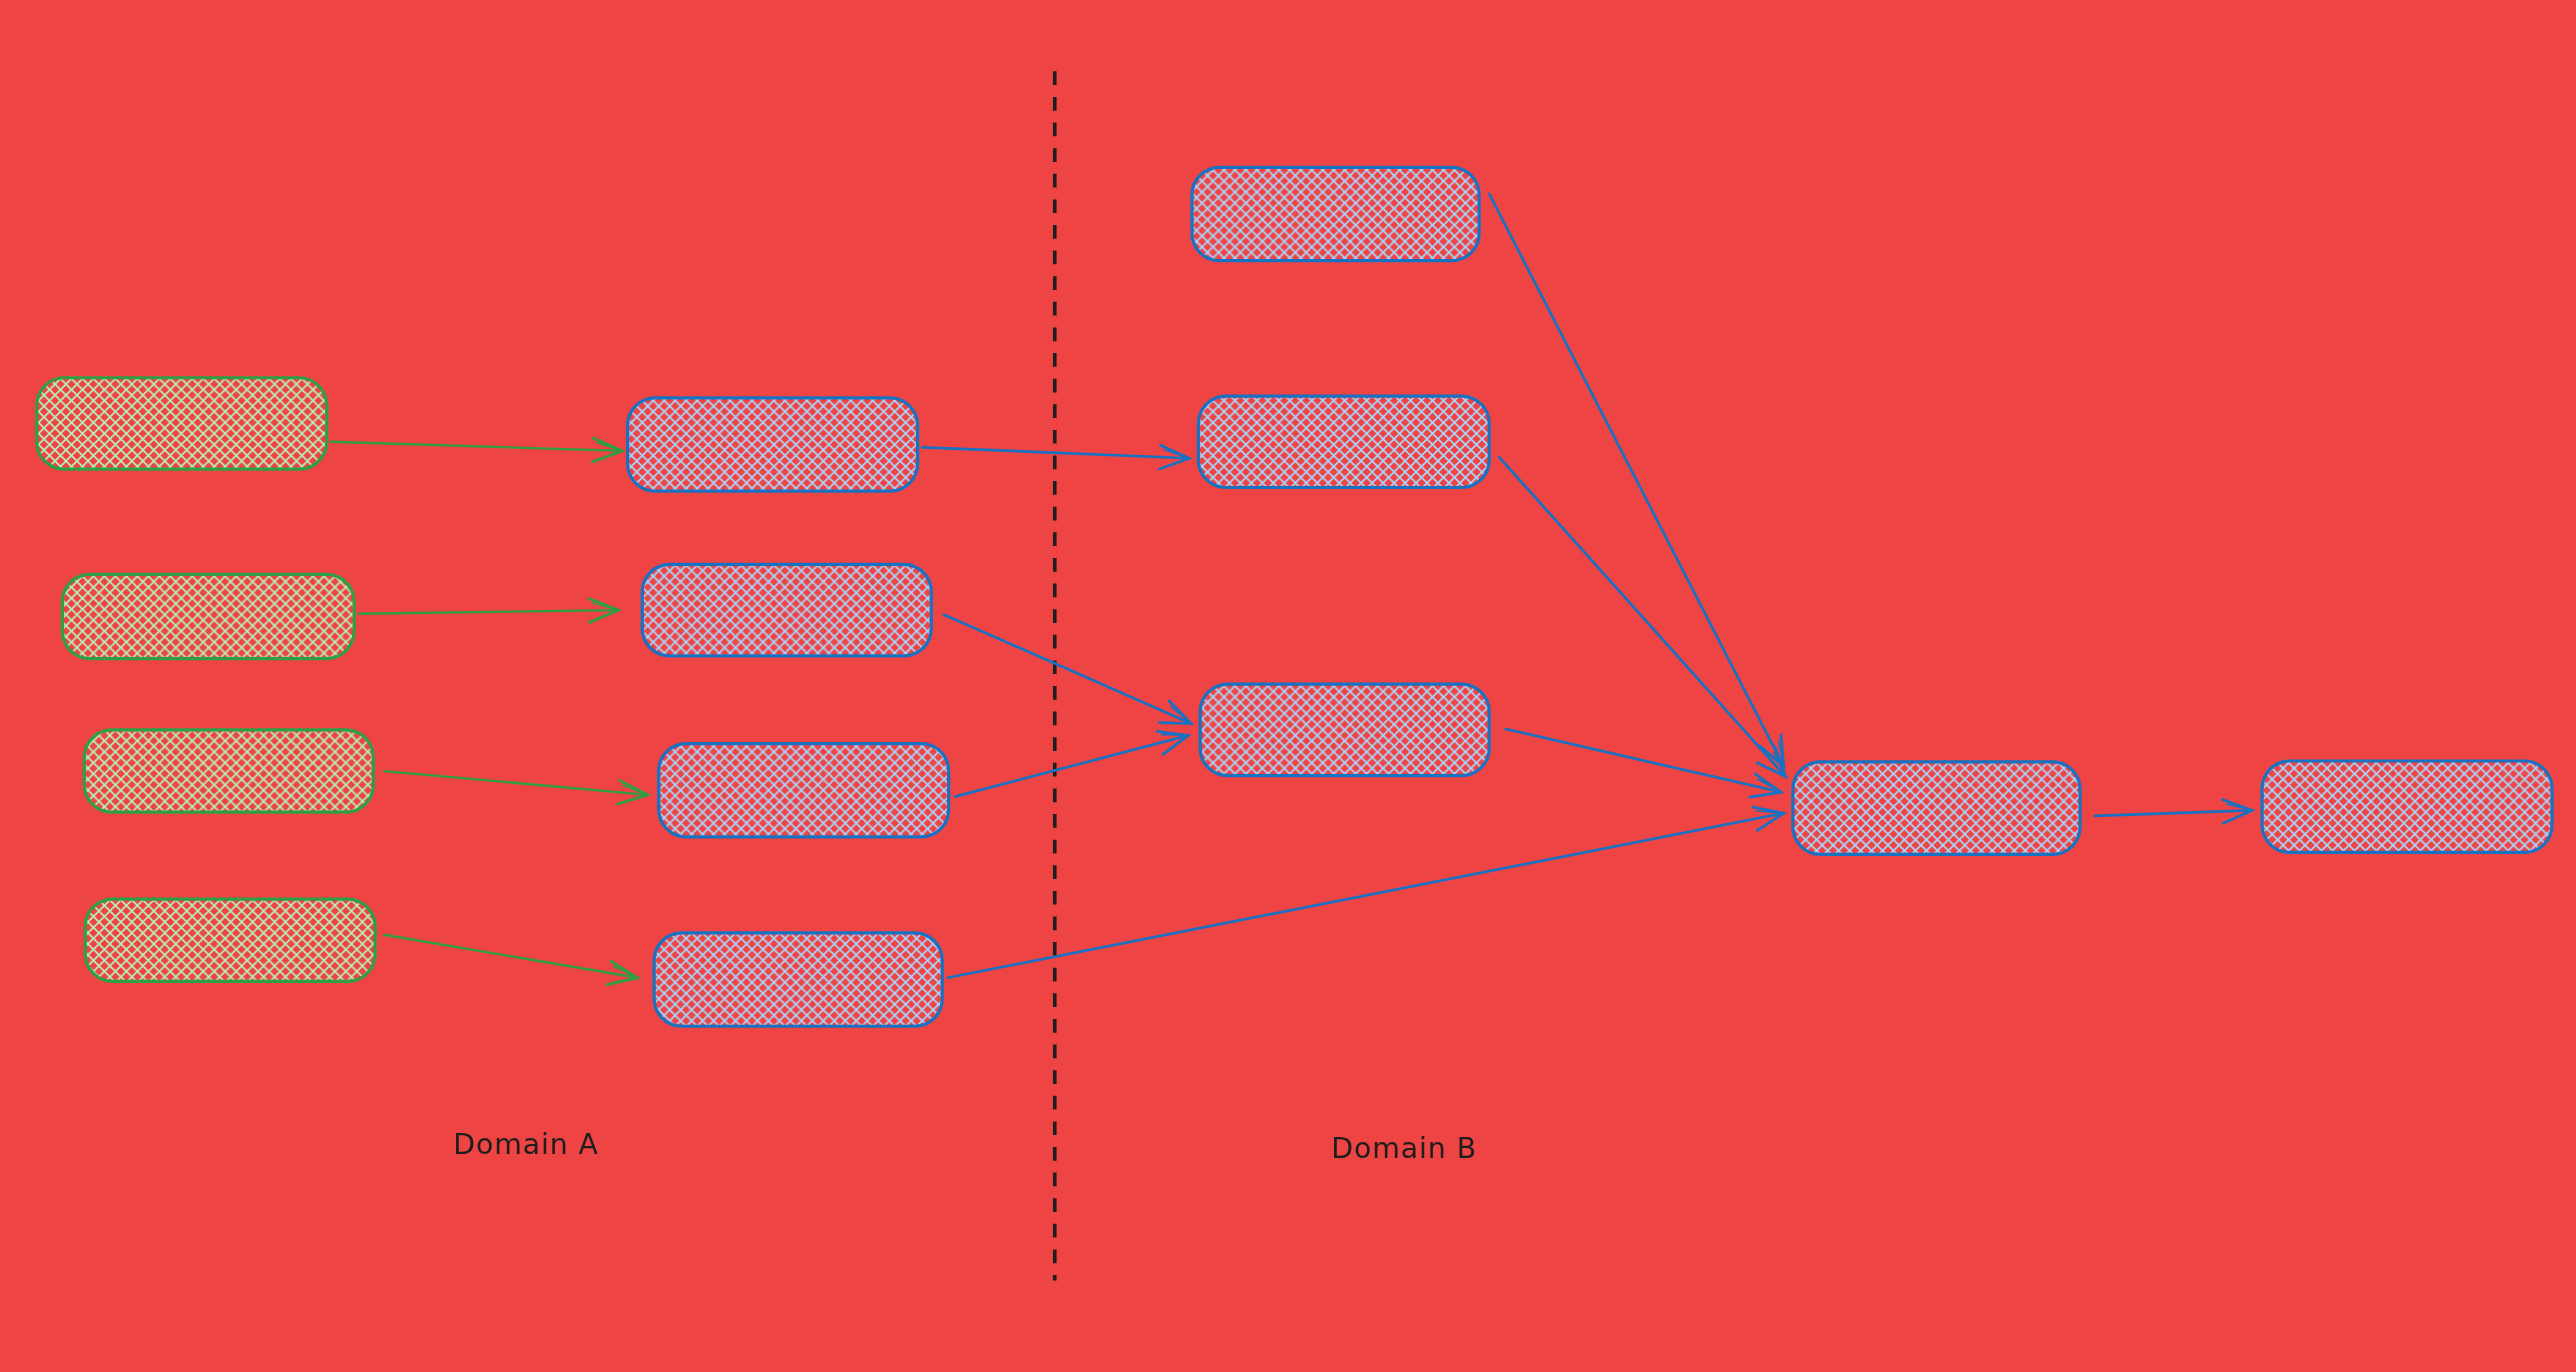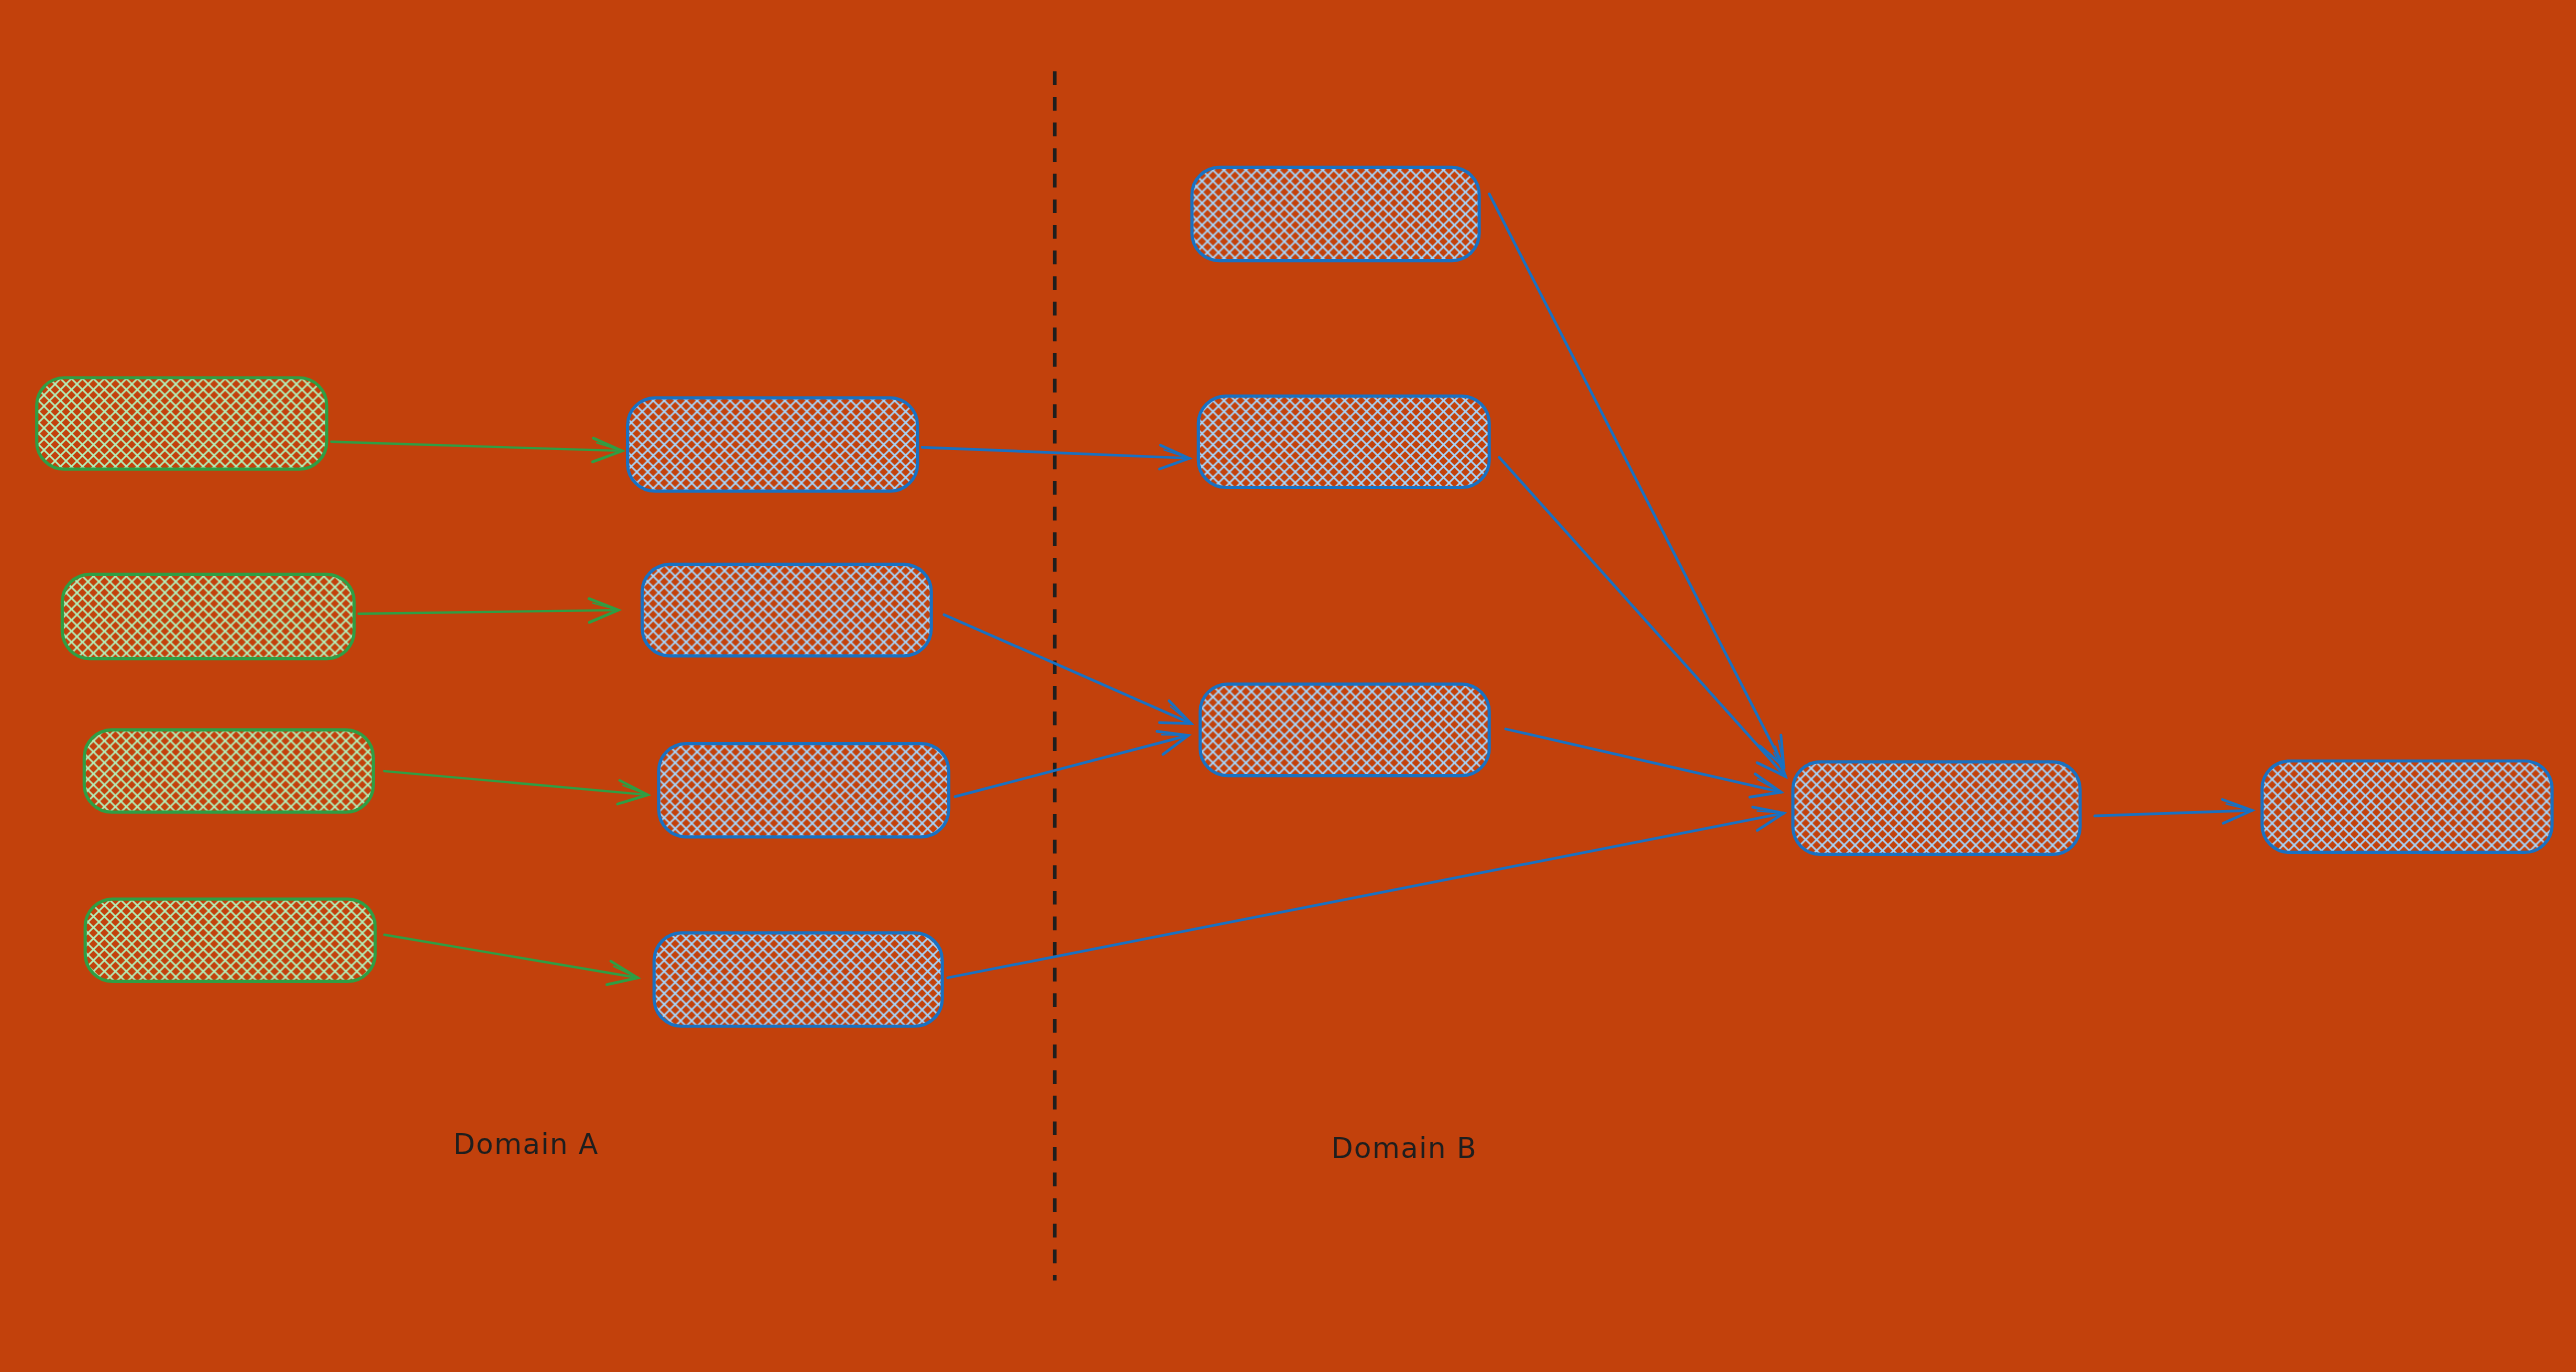--- a/index.html
+++ b/index.html
@@ -4,21 +4,21 @@
 <style>
   html, body {
     margin: 0;
     padding: 0;
     background: #ffffff;
   }
   .canvas {
     position: relative;
     width: 2576px;
     height: 1372px;
-    background: #c2410c;
+    background: #ef4444;
     overflow: hidden;
   }
   svg.diagram {
     display: block;
     width: 2576px;
     height: 1372px;
   }
   text.domain-label {
     font-family: "DejaVu Sans", sans-serif;
     font-size: 31px;

